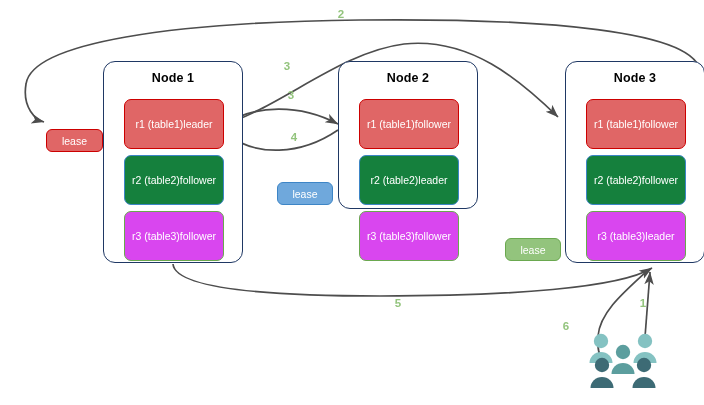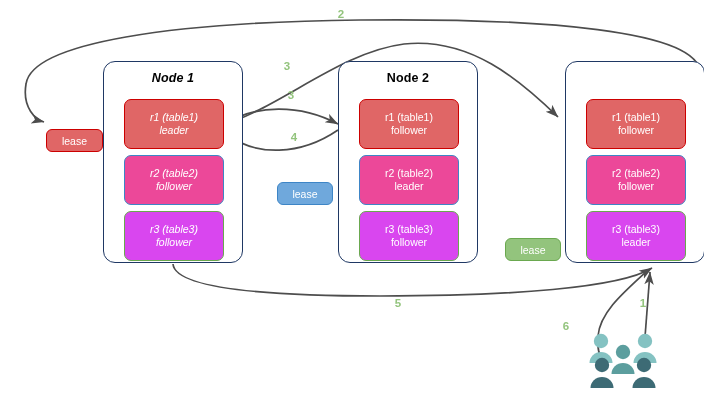--- a/index.html
+++ b/index.html
@@ -38,31 +38,31 @@
     font-size: 12.5px;
     font-weight: bold;
     color: #000000;
     letter-spacing: 0.1px;
   }
   .replica {
     position: absolute;
     box-sizing: border-box;
     border-radius: 7px;
     display: flex;
-    flex-direction: column;
+    flex-direction: row;
     align-items: center;
     justify-content: center;
     color: #ffffff;
     font-size: 10.5px;
     line-height: 13px;
     text-align: center;
   }
   .replica span { display: block; }
   .r-red   { background: #e06666; border: 1.6px solid #cc0000; }
-  .r-blue  { background: #ec4899; border: 1.6px solid #3d85c6; text-align: right; }
+  .r-blue  { background: #15803d; border: 1.6px solid #3d85c6; text-align: right; }
   .r-green { background: #d946ef; border: 1.6px solid #6aa84f; }
   .lease {
     position: absolute;
     box-sizing: border-box;
     border-radius: 6px;
     display: flex;
     align-items: center;
     justify-content: center;
     color: #ffffff;
     font-size: 10.5px;
@@ -124,53 +124,54 @@
   <div class="lease" style="left:46px; top:112px; width:57px; height:23px; background:#e06666; border:1.6px solid #cc0000;">
     <span>lease</span>
   </div>
   <div class="lease" style="left:277px; top:165px; width:56px; height:23px; background:#6fa8dc; border:1.6px solid #3d85c6;">
     <span>lease</span>
   </div>
   <div class="lease" style="left:505px; top:221px; width:56px; height:23px; background:#93c47d; border:1.6px solid #6aa84f;">
     <span>lease</span>
   </div>
 
-  <div class="node-box" style="left:103px; top:61px; width:140px; height:202px;font-style:italic;">
+  <div class="node-box" style="left:103px; top:61px; width:140px; height:202px;">
     <div class="node-title">Node 1</div>
     <div class="replica r-red" style="left:20px; top:37px; width:100px; height:50px;">
       <span>r1 (table1)</span>
       <span>leader</span>
     </div>
     <div class="replica r-blue" style="left:20px; top:93px; width:100px; height:50px;">
       <span>r2 (table2)</span>
       <span>follower</span>
     </div>
     <div class="replica r-green" style="left:20px; top:149px; width:100px; height:50px;">
       <span>r3 (table3)</span>
       <span>follower</span>
     </div>
   </div>
 
-  <div class="node-box" style="left:338px; top:61px; width:140px; height:202px;">
+  <div class="node-box" style="left:338px; top:61px; width:140px; height:148px;">
     <div class="node-title">Node 2</div>
     <div class="replica r-red" style="left:20px; top:37px; width:100px; height:50px;">
       <span>r1 (table1)</span>
       <span>follower</span>
     </div>
     <div class="replica r-blue" style="left:20px; top:93px; width:100px; height:50px;">
       <span>r2 (table2)</span>
       <span>leader</span>
     </div>
     <div class="replica r-green" style="left:20px; top:149px; width:100px; height:50px;">
       <span>r3 (table3)</span>
       <span>follower</span>
     </div>
   </div>
 
   <div class="node-box" style="left:565px; top:61px; width:140px; height:202px;">
+    <div class="node-title">Node 3</div>
     <div class="replica r-red" style="left:20px; top:37px; width:100px; height:50px;">
       <span>r1 (table1)</span>
       <span>follower</span>
     </div>
     <div class="replica r-blue" style="left:20px; top:93px; width:100px; height:50px;">
       <span>r2 (table2)</span>
       <span>follower</span>
     </div>
     <div class="replica r-green" style="left:20px; top:149px; width:100px; height:50px;">
       <span>r3 (table3)</span>

